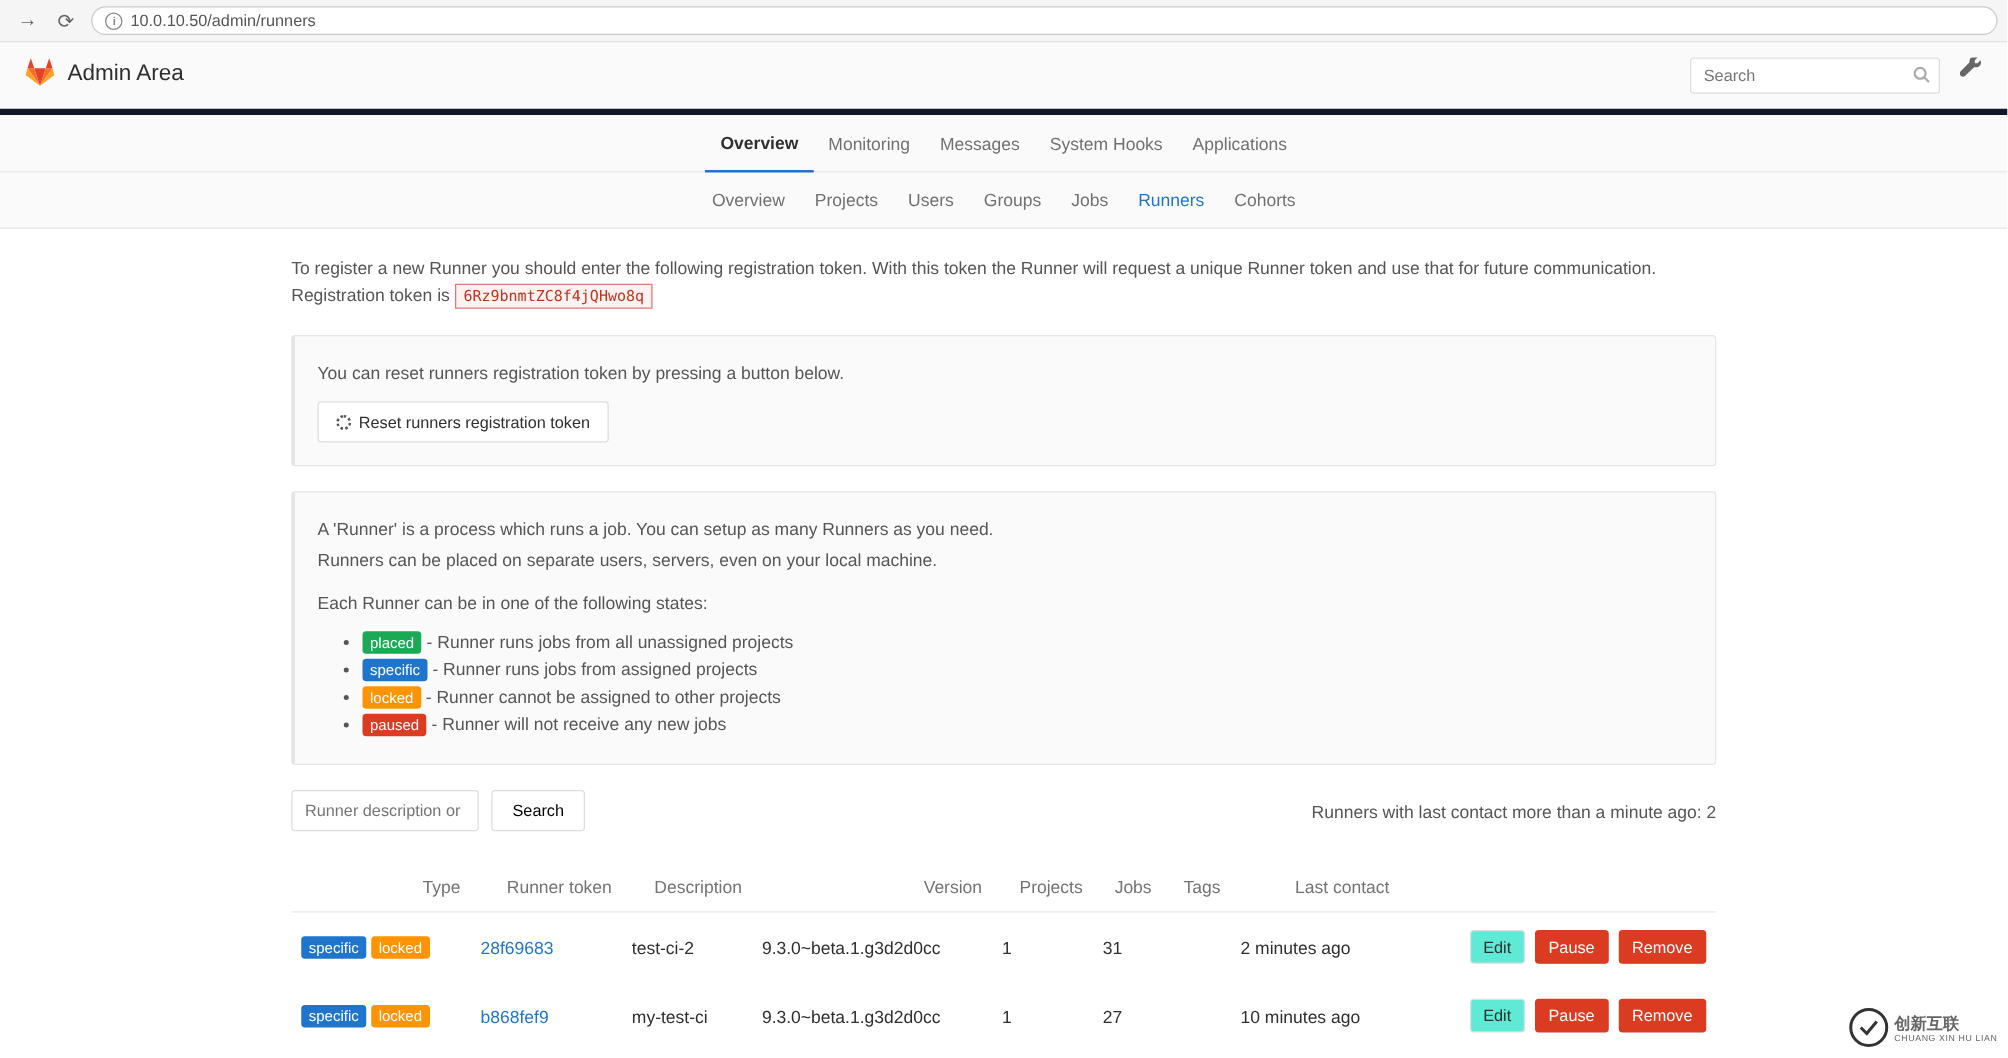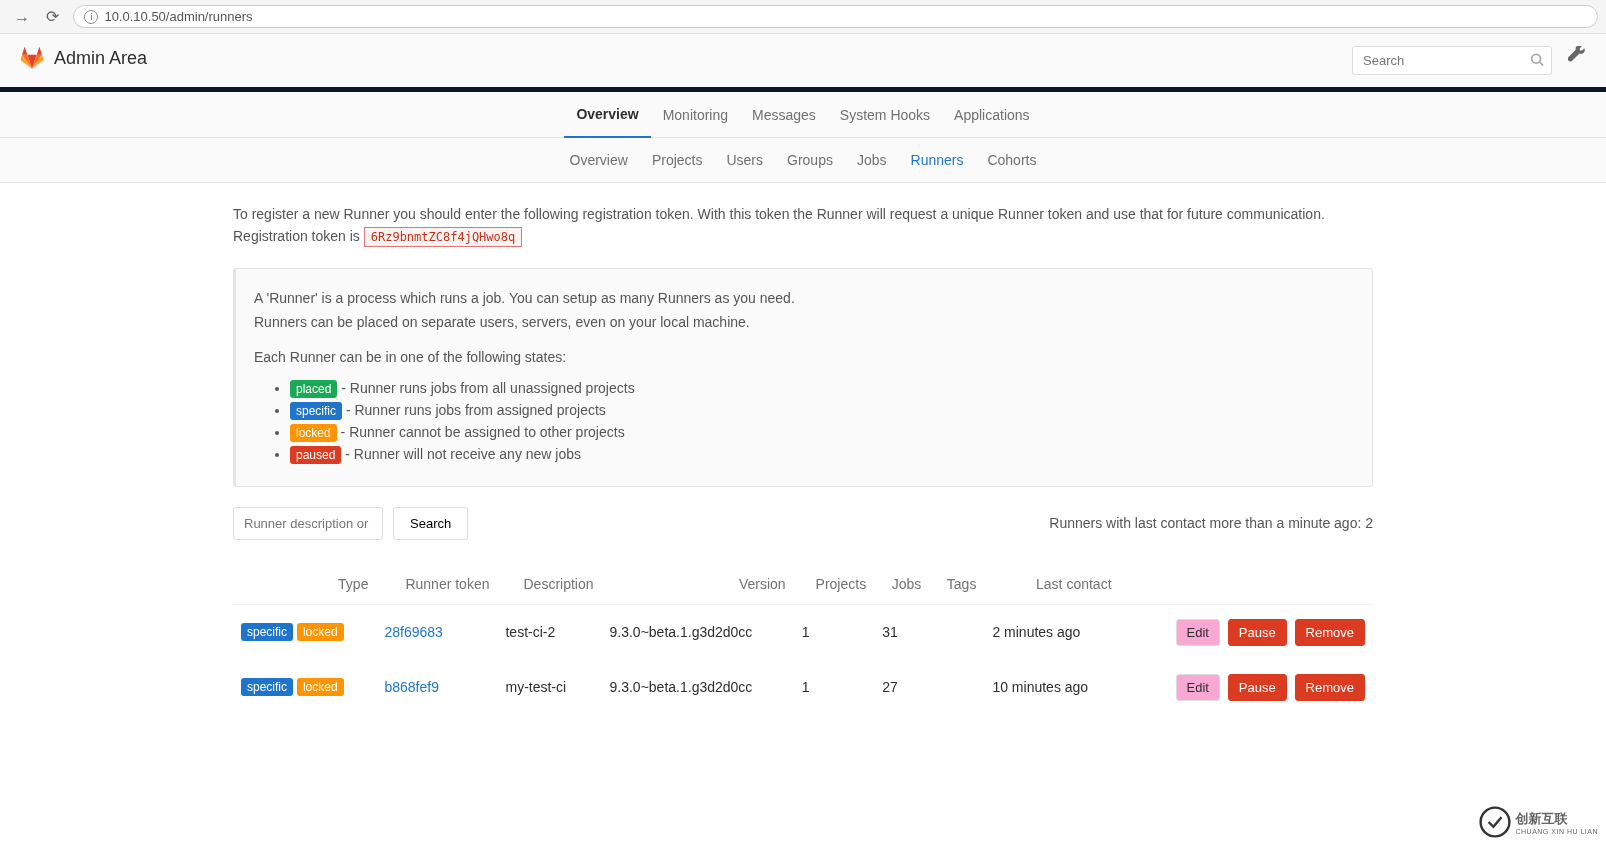--- a/index.html
+++ b/index.html
@@ -51,21 +51,21 @@
     .filter-row { display: flex; align-items: center; margin-bottom: 24px; gap: 10px; }
     .filter-input { padding: 8px 10px; border: 1px solid #ddd; border-radius: 3px; width: 150px; font-size: 13px; }
     .search-btn { padding: 8px 16px; border: 1px solid #ddd; background: #fff; border-radius: 3px; cursor: pointer; font-size: 13px; }
     .filter-status { margin-left: auto; color: #555; }
     
     .runners-table { width: 100%; border-collapse: collapse; }
     .runners-table th { text-align: right; padding: 12px 8px; color: #737373; font-weight: 400; border-bottom: 1px solid #eee; }
     .runners-table td { padding: 14px 8px; vertical-align: middle; }
     .runners-table a { color: #1f75cb; text-decoration: none; }
     .btn-sm { display: inline-block; padding: 5px 10px; border-radius: 3px; font-size: 13px; cursor: pointer; border: 1px solid transparent; }
-    .btn-default { background: #f9a8d4; border-color: #ddd; color: #2e2e2e; }
+    .btn-default { background: #5eead4; border-color: #ddd; color: #2e2e2e; }
     .btn-danger { background: #db3b21; color: #fff; border-color: #db3b21; }
     .btn-warn { background: #db3b21; color: #fff; border-color: #db3b21; }
     .actions { text-align: right; white-space: nowrap; }
     .actions .btn-sm { margin-left: 4px; }
     
     .watermark { position: fixed; bottom: 4px; right: 0; display: flex; align-items: center; gap: 4px; font-size: 11px; color: #666; padding: 4px 8px; }
     .watermark-logo { width: 32px; height: 32px; }
   </style>
 </head>
 <body>
@@ -139,20 +139,27 @@
 </nav>
 
 <div class="container">
 
   <p class="intro-text">
     <span>To register a new Runner you should enter the following registration token. With this token the Runner will request a unique Runner token and use that for future communication.</span><br>
     <span>Registration token is </span>
     <span class="token-highlight">6Rz9bnmtZC8f4jQHwo8q</span>
   </p>
 
+  <div class="card">
+    <p>You can reset runners registration token by pressing a button below.</p>
+    <button class="reset-btn">
+      <span class="spinner-icon"></span>
+      <span>Reset runners registration token</span>
+    </button>
+  </div>
 
   <div class="card">
     <p>A 'Runner' is a process which runs a job. You can setup as many Runners as you need.</p>
     <p style="margin-top:-10px">Runners can be placed on separate users, servers, even on your local machine.</p>
     <p>Each Runner can be in one of the following states:</p>
     <ul>
       <li><span class="badge-state badge-shared">placed</span><span> - Runner runs jobs from all unassigned projects</span></li>
       <li><span class="badge-state badge-specific">specific</span><span> - Runner runs jobs from assigned projects</span></li>
       <li><span class="badge-state badge-locked">locked</span><span> - Runner cannot be assigned to other projects</span></li>
       <li><span class="badge-state badge-paused">paused</span><span> - Runner will not receive any new jobs</span></li>

